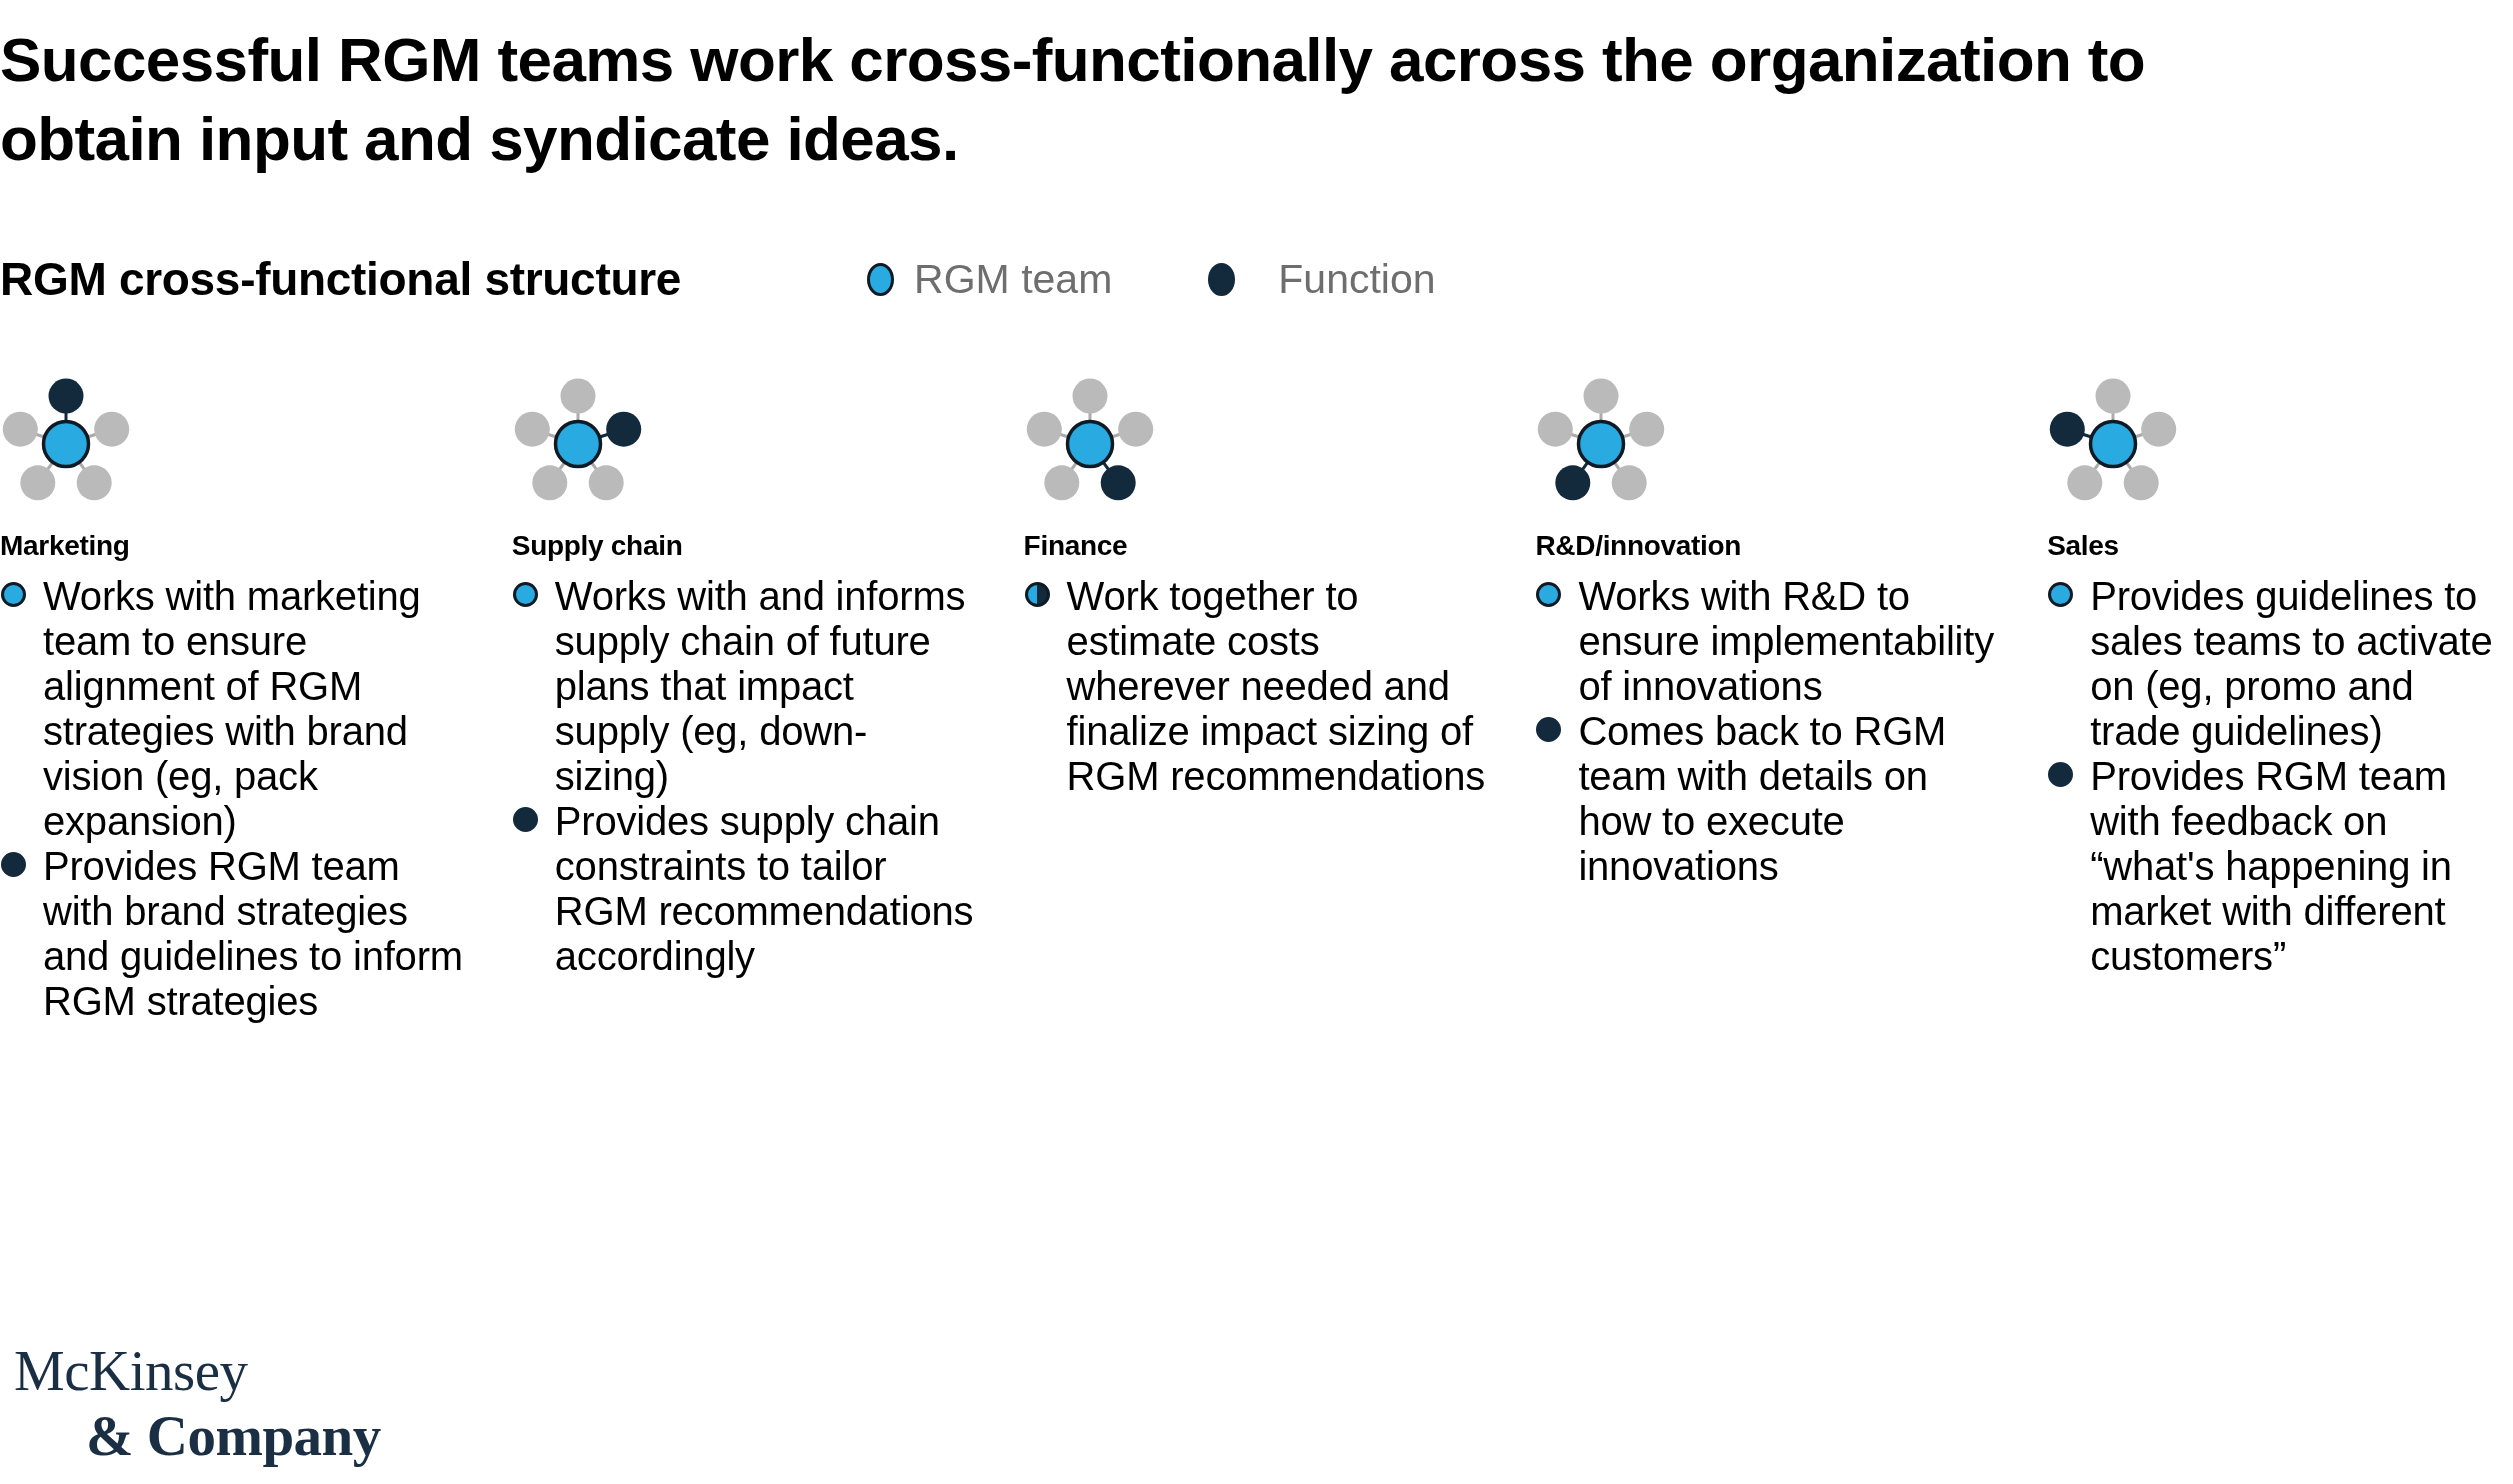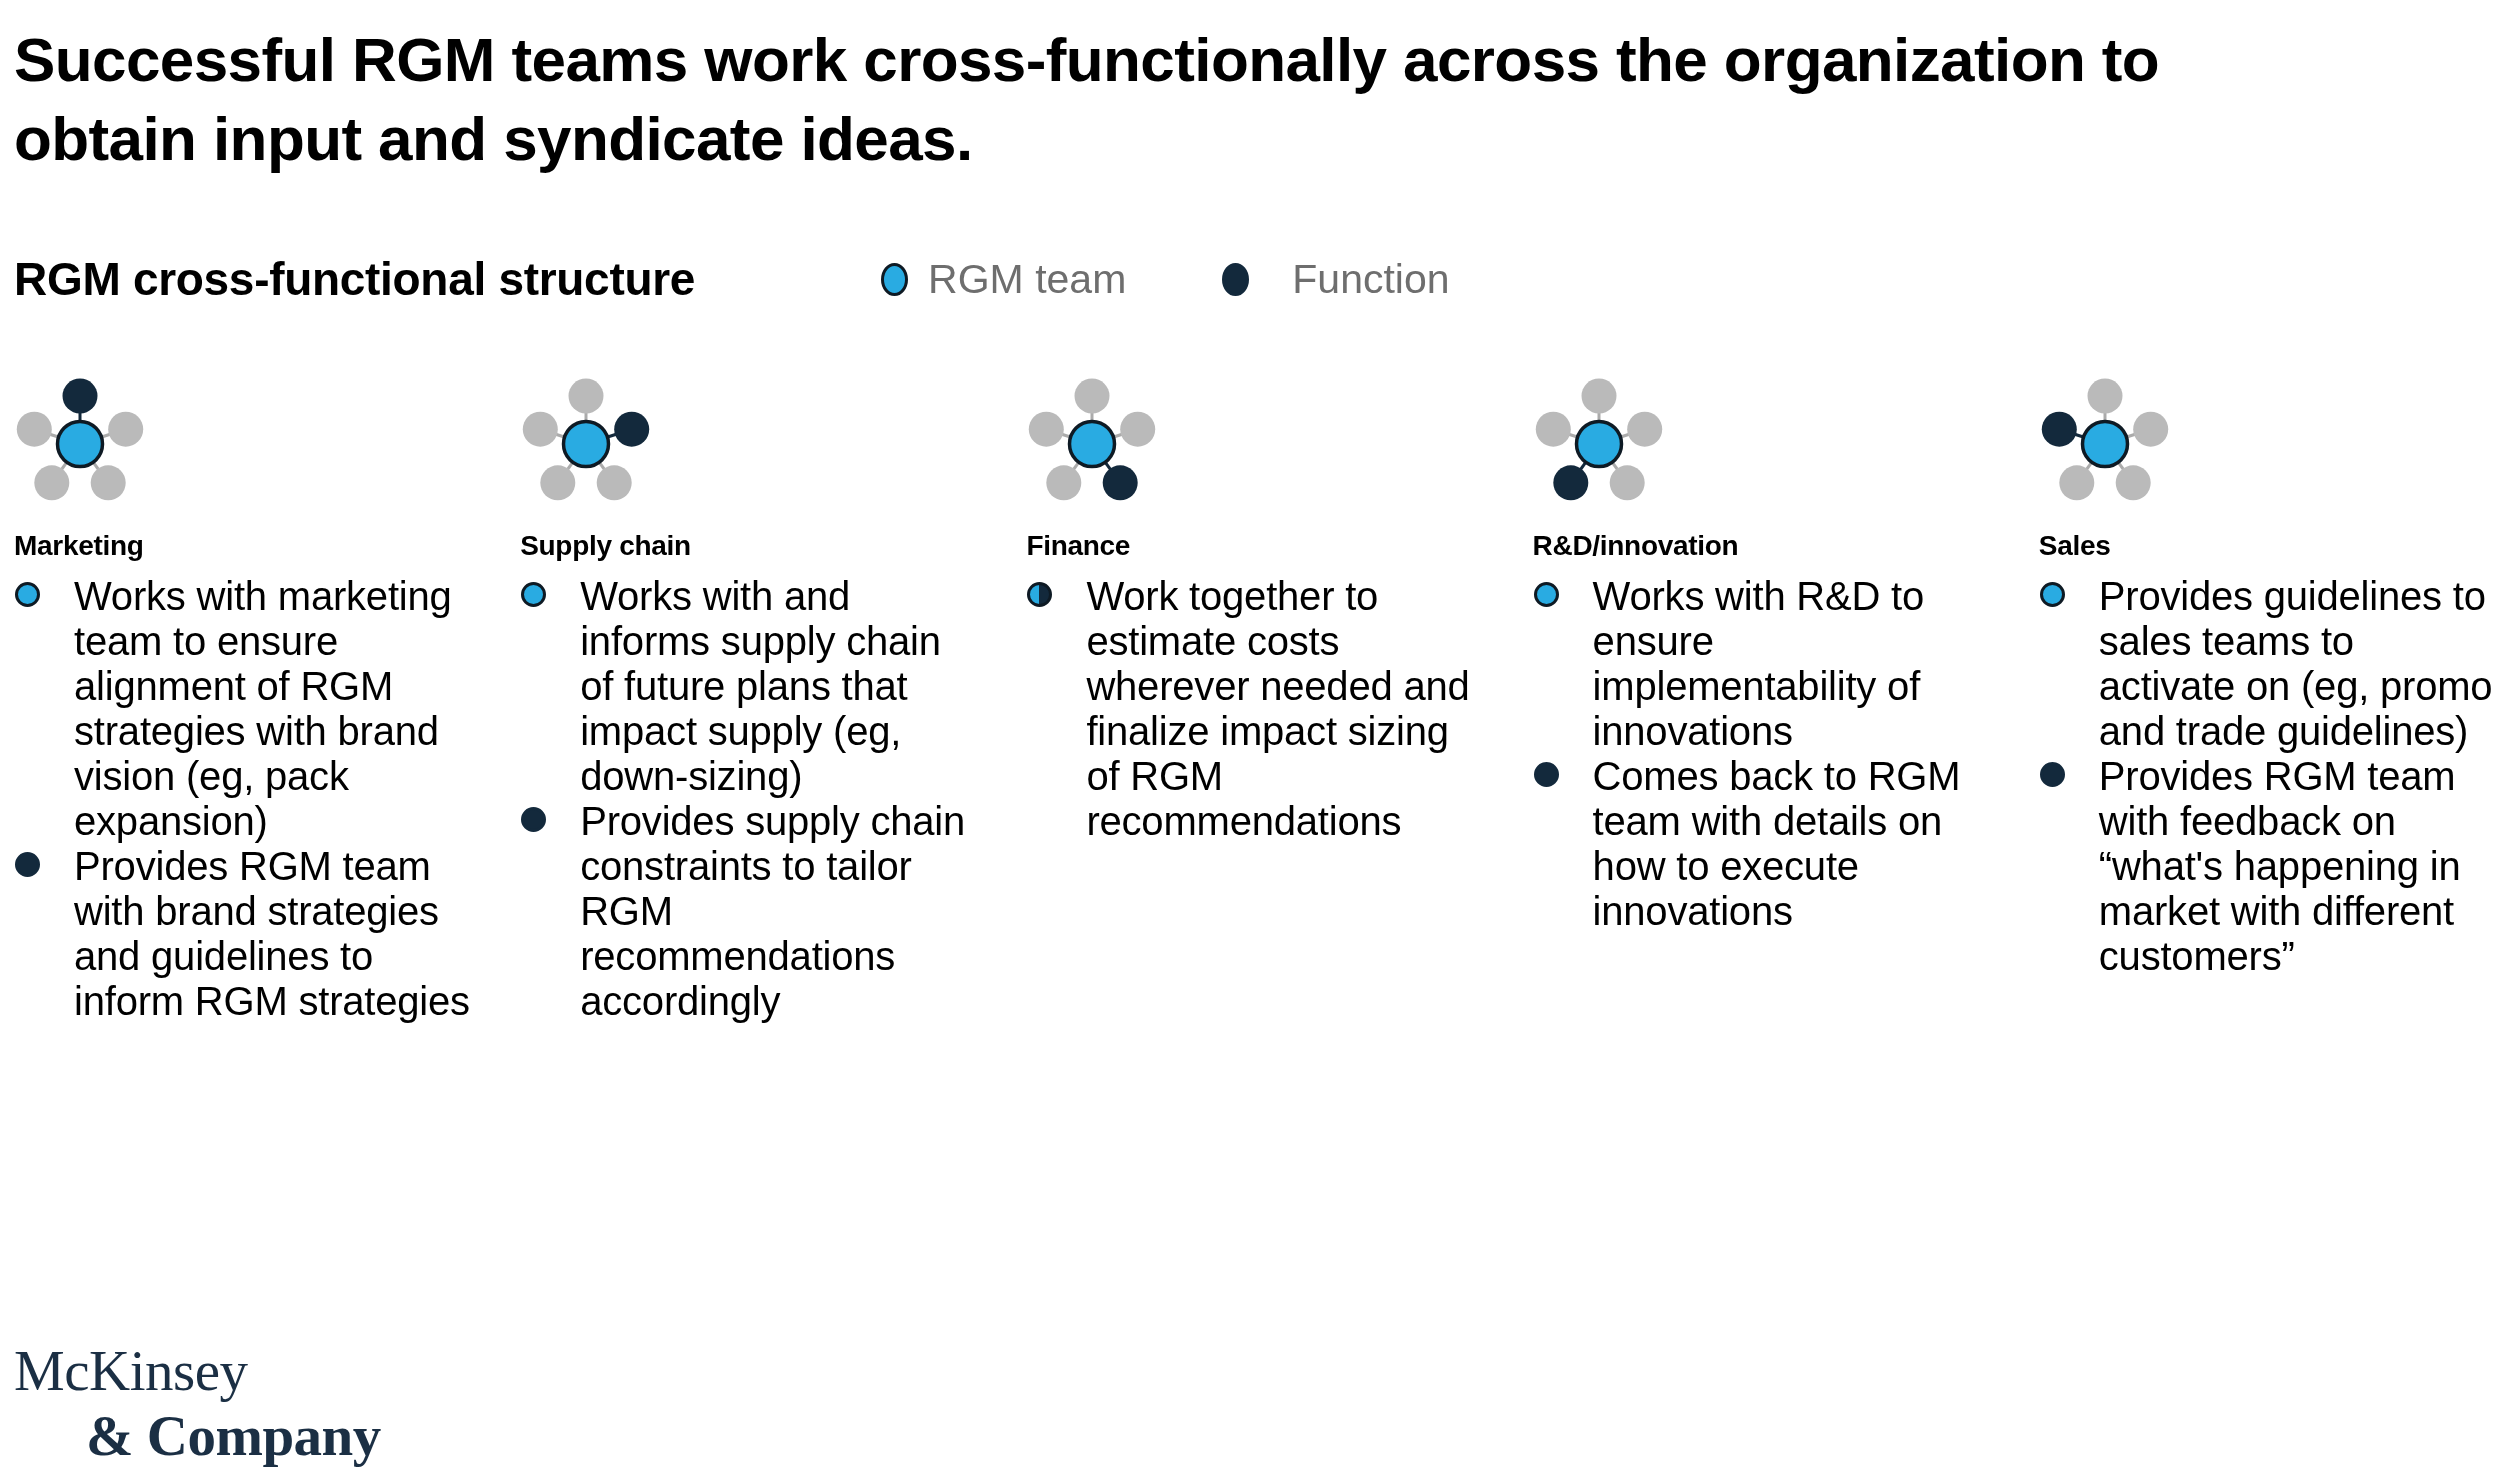--- a/index.html
+++ b/index.html
@@ -7,21 +7,21 @@
     --function-navy:#13293C;
     --neutral-gray:#BABABA;
     --line-gray:#ABABAB;
     --legend-text-gray:#6E6E6E;
     --logo-navy:#1B2F44;
     --dot-outline:#0E1A24;
   }
   *{box-sizing:border-box;}
   html,body{margin:0;padding:0;}
   body{font-family:"Liberation Sans",sans-serif;background:#fff;color:#000;}
-  .page{position:relative;width:2513px;height:1484px;background:#fff;padding:12px 14px;overflow:hidden;}
+  .page{position:relative;width:2513px;height:1484px;background:#fff;padding:12px 0;overflow:hidden;}
 
   .title{margin:8px 0 0 0;font-size:62px;font-weight:700;line-height:79px;letter-spacing:-0.6px;max-width:2480px;}
 
   .subrow{display:flex;align-items:center;margin-top:74px;}
   .subtitle{font-size:46px;font-weight:700;letter-spacing:-0.3px;}
   .legend{display:flex;align-items:center;margin-left:186px;}
   .legend-item{display:flex;align-items:center;}
   .legend-item + .legend-item{margin-left:96px;gap:23px;}
   .legend-dot{flex:none;width:27px;height:33px;border-radius:50%;margin-right:20px;}
   .legend-dot.rgm{background:var(--rgm-blue);border:3px solid var(--dot-outline);}
@@ -43,21 +43,21 @@
   .cluster[data-highlight="4"] .s4{fill:var(--function-navy);}
   .cluster[data-highlight="0"] .l0{stroke:var(--function-navy);}
   .cluster[data-highlight="1"] .l1{stroke:var(--function-navy);}
   .cluster[data-highlight="2"] .l2{stroke:var(--function-navy);}
   .cluster[data-highlight="3"] .l3{stroke:var(--function-navy);}
   .cluster[data-highlight="4"] .l4{stroke:var(--function-navy);}
 
   .col-title{font-size:28px;font-weight:700;letter-spacing:-0.3px;margin:20px 0 12px 0;}
 
   .bullets{display:flex;flex-direction:column;}
-  .bullet{display:flex;align-items:flex-start;gap:17px;}
+  .bullet{display:flex;align-items:flex-start;}
   .marker{flex:none;width:25px;height:25px;border-radius:50%;margin:8px 17px 0 1px;}
   .marker[data-marker="rgm"]{background:var(--rgm-blue);border:3px solid var(--dot-outline);}
   .marker[data-marker="function"]{background:var(--function-navy);border:3px solid var(--function-navy);}
   .marker[data-marker="both"]{background:linear-gradient(90deg,var(--rgm-blue) 0 50%,var(--function-navy) 50% 100%);border:3px solid var(--dot-outline);}
   .bullet-text{font-size:40px;line-height:45px;letter-spacing:-0.2px;}
 
   .logo{position:absolute;left:14px;top:1338px;font-family:"Liberation Serif",serif;color:var(--logo-navy);font-size:57px;line-height:65px;letter-spacing:-0.5px;}
   .logo .l2{padding-left:72px;font-weight:bold;}
 </style>
 </head>

